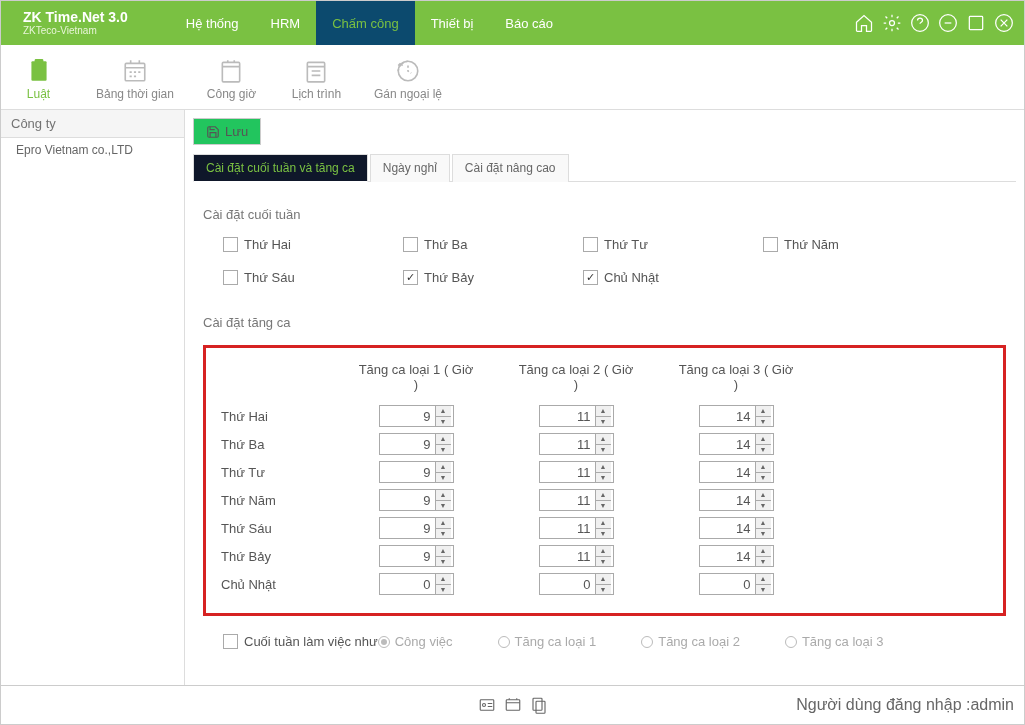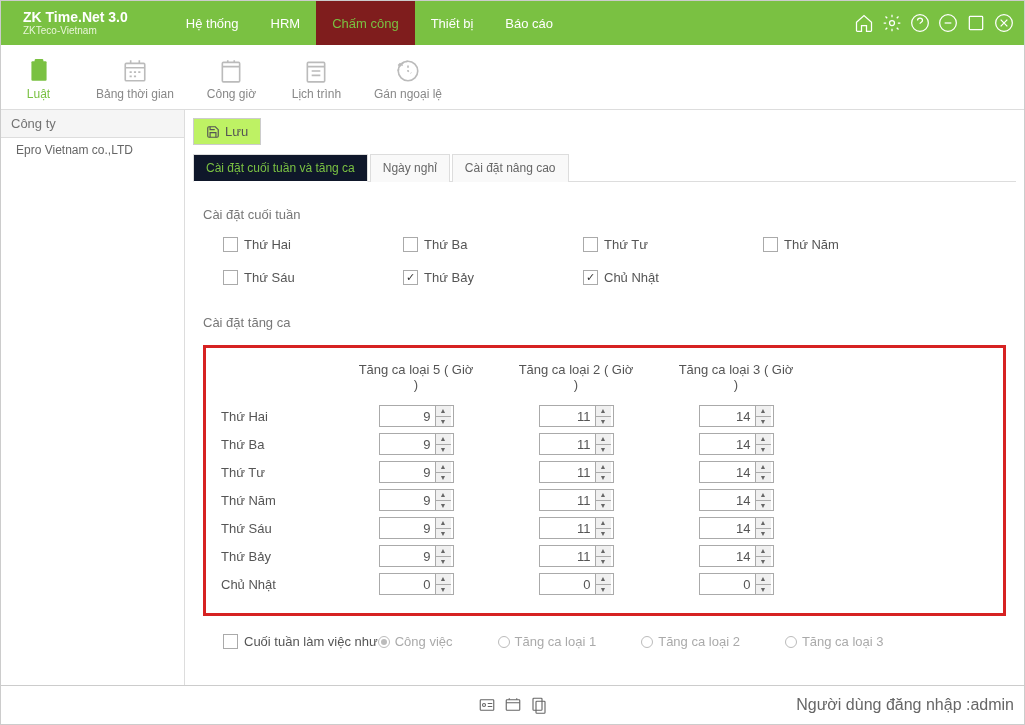--- a/index.html
+++ b/index.html
@@ -3,35 +3,35 @@
 <meta charset="utf-8">
 <style>
 * { box-sizing: border-box; margin: 0; padding: 0; }
 body { font-family: "Segoe UI", Tahoma, Arial, sans-serif; font-size: 13px; color: #555; background: #fff; width: 1025px; height: 725px; overflow: hidden; border: 1px solid #ccc; }
 .header-bar { background: #7ac142; height: 44px; display: flex; align-items: center; color: #fff; }
 .logo-area { padding: 0 22px; color: #fff; font-size: 12px; line-height: 1.1; }
 .logo-title { font-weight: bold; font-size: 14px; }
 .logo-sub { font-size: 10px; color: #e8f5d8; }
 .main-tabs { display: flex; height: 100%; margin-left: 20px; }
 .main-tab { padding: 0 16px; display: flex; align-items: center; cursor: pointer; color: #fff; }
-.main-tab.active { background: #7f1d1d; color: #7ac142; }
+.main-tab.active { background: #0c4a6e; color: #7ac142; }
 .header-icons { margin-left: auto; display: flex; gap: 8px; padding-right: 10px; align-items: center; color: #fff; }
 .header-icons svg { width: 20px; height: 20px; stroke: #fff; fill: none; stroke-width: 1.5; cursor: pointer; }
 .toolbar { background: #fff; height: 65px; display: flex; align-items: center; padding: 5px 10px 0 10px; border-bottom: 1px solid #ddd; gap: 30px; }
 .toolbar-item { display: flex; flex-direction: column; align-items: center; font-size: 12px; color: #888; cursor: pointer; min-width: 55px; }
 .toolbar-item.active { color: #7ac142; }
 .toolbar-item svg { width: 26px; height: 26px; stroke: #bbb; fill: none; stroke-width: 1.5; margin-bottom: 3px; }
 .toolbar-item.active svg { stroke: #7ac142; fill: #7ac142; }
 .body-area { display: flex; height: 575px; }
 .left-panel { width: 184px; border-right: 1px solid #ddd; }
 .left-header { background: #f5f5f5; padding: 6px 10px; border-bottom: 1px solid #ddd; color: #737373; }
 .tree-item { padding: 5px 15px; font-size: 12px; color: #666; cursor: pointer; }
 .right-panel { flex: 1; padding: 8px; overflow: auto; }
 .save-bar { display: flex; align-items: center; margin-bottom: 8px; }
-.save-btn { border: 1px solid #ccc; background: #bef264; padding: 5px 12px; cursor: pointer; display: flex; align-items: center; gap: 5px; font-size: 13px; color: #555; }
+.save-btn { border: 1px solid #ccc; background: #22c55e; padding: 5px 12px; cursor: pointer; display: flex; align-items: center; gap: 5px; font-size: 13px; color: #555; }
 .sub-tabs { display: flex; border-bottom: 1px solid #ddd; margin-top: 4px; }
 .sub-tab { border: 1px solid #ddd; border-bottom: none; padding: 6px 12px; margin-right: 2px; background: #f9f9f9; cursor: pointer; font-size: 12px; color: #666; position: relative; top: 1px; }
 .sub-tab.active { background: #0f172a; color: #7ac142; border-bottom: 1px solid #fff; }
 .tab-content { padding: 15px 10px; }
 .section-title { color: #777; margin: 10px 0 15px 0; }
 .checkbox-row { display: flex; gap: 90px; margin-left: 20px; margin-bottom: 18px; }
 .chk { display: flex; align-items: center; gap: 6px; min-width: 90px; cursor: pointer; }
 .chk-box { width: 15px; height: 15px; border: 1px solid #aaa; display: inline-flex; align-items: center; justify-content: center; background: #fff; font-size: 11px; }
 .chk-box.checked::after { content: "✓"; color: #333; }
 .ot-table-wrap { border: 3px solid #d62222; padding: 10px 10px 15px 10px; margin-top: 10px; }
@@ -188,21 +188,21 @@
             <span>Chủ Nhật</span>
           </label>
         </div>
 
       <div class="section-title" style="margin-top:30px">Cài đặt tăng ca</div>
       <div class="ot-table-wrap">
         <table class="ot-table" id="ot-table">
           <thead>
               <tr id="ot-head">
                 <th style="width: 120px;"></th>
-                <th>Tăng ca loại 5 ( Giờ )</th>
+                <th>Tăng ca loại 1 ( Giờ )</th>
                 <th>Tăng ca loại 2 ( Giờ )</th>
                 <th>Tăng ca loại 3 ( Giờ )</th>
               </tr>
             </thead>
           <tbody id="ot-body">
               <tr>
                 <td class="row-label">Thứ Hai</td>
                 <td style="text-align: center;"><span class="spin-wrap">
                     <input class="spin-val" value="9" style="">
                     <span class="spin-btns">

